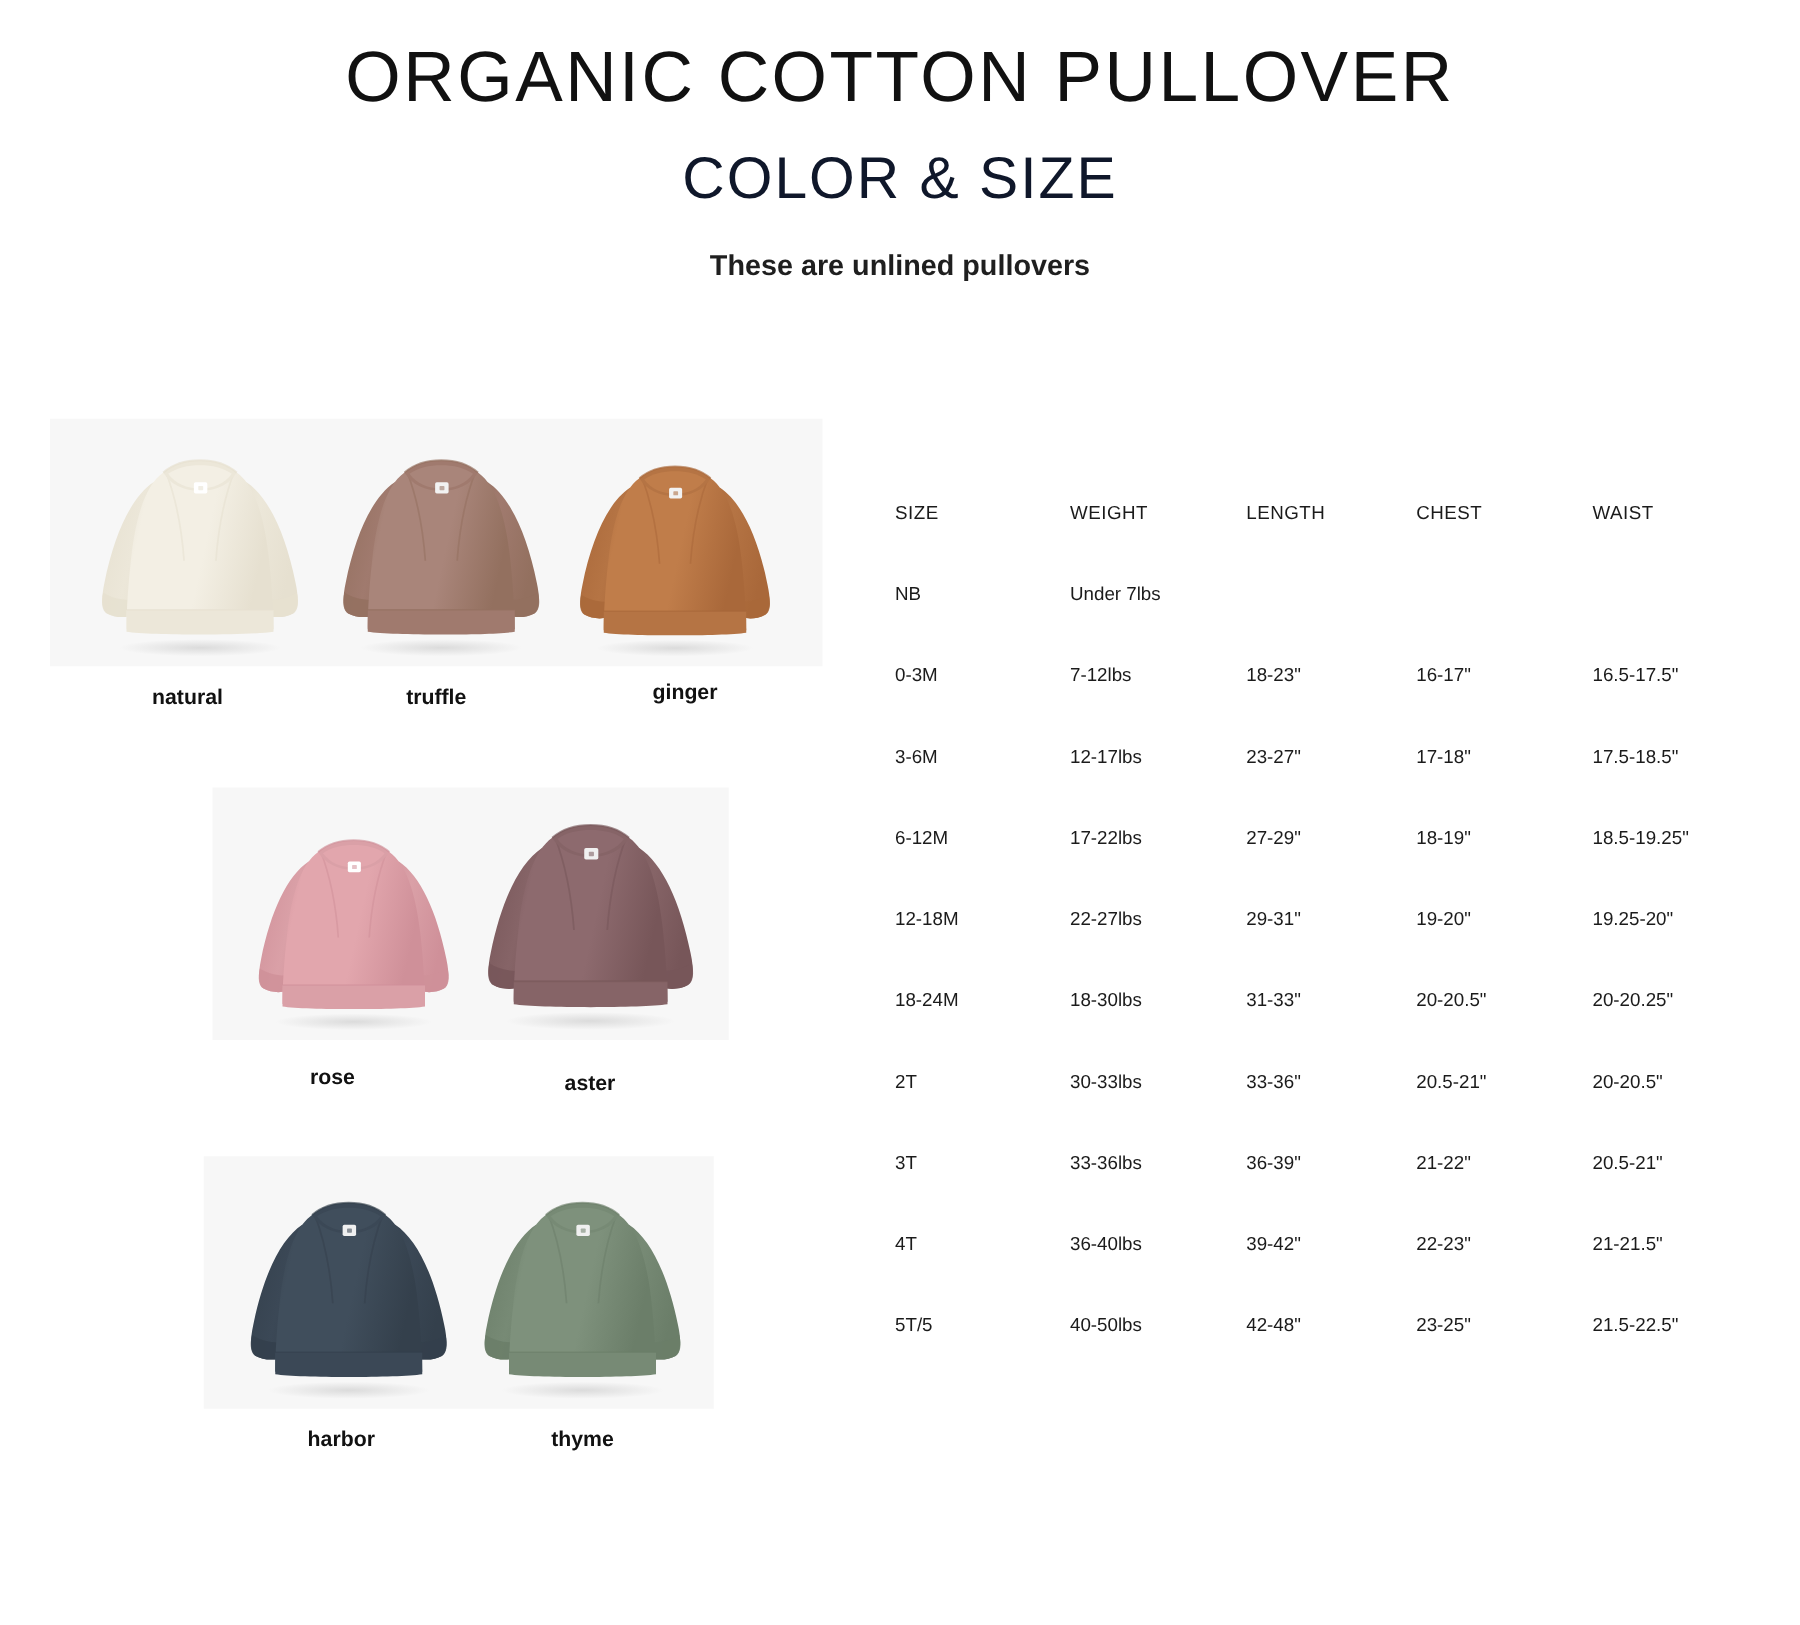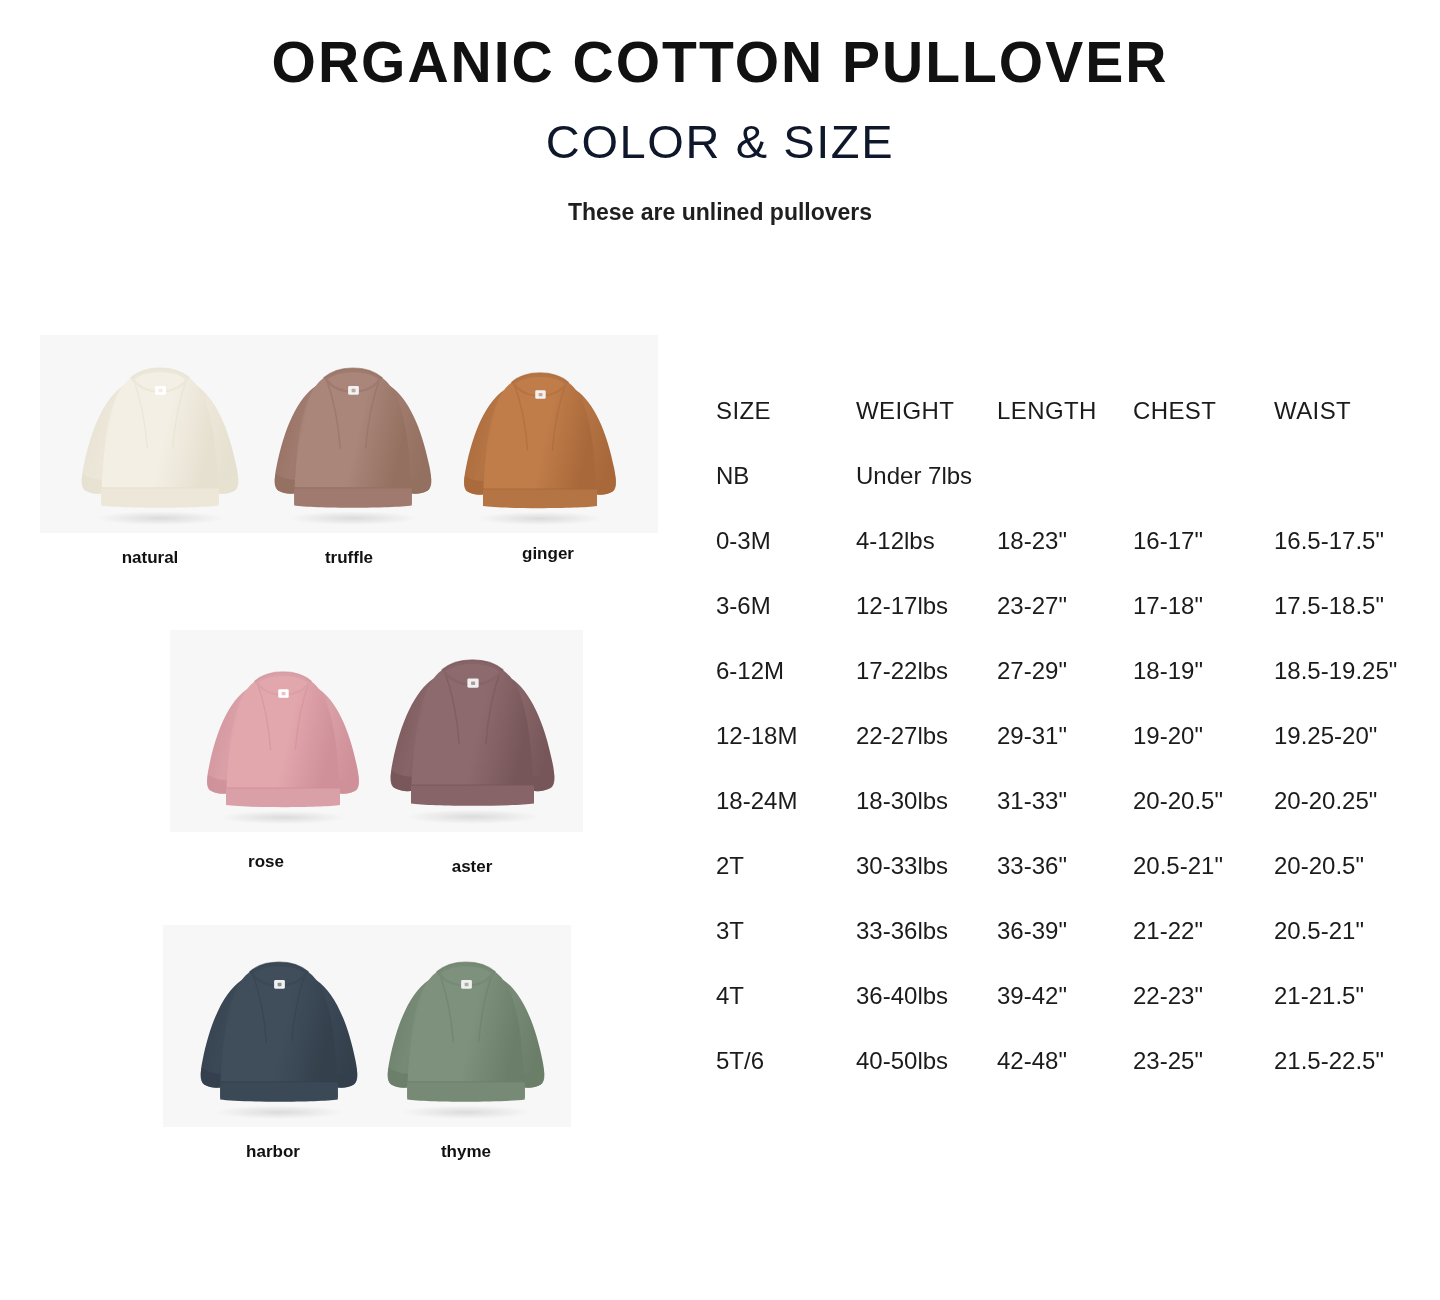--- a/index.html
+++ b/index.html
@@ -15,21 +15,21 @@
     font-family: "Liberation Sans", sans-serif;
     color: #1a1a1a;
     overflow: hidden;
   }
 
   
   .header { position: absolute; left: 0; top: 0; width: 1440px; text-align: center; }
   .title-main {
     font-size: 57px;
     letter-spacing: 2.0px;
-    font-weight: 700;
+    font-weight: 400;
     color: #111111;
     margin: 0;
     padding-top: 34px;
     line-height: 1.0;
     white-space: nowrap;
   }
   .title-sub {
     font-size: 47px;
     letter-spacing: 1.6px;
     font-weight: 400;
@@ -87,21 +87,21 @@
     width: 700px;
   }
   .size-table table {
     border-collapse: collapse;
     width: 100%;
     table-layout: fixed;
   }
   .size-table th, .size-table td {
     text-align: left;
     font-weight: 400;
-    font-size: 24px;
+    font-size: 15px;
     color: #1b1b1b;
     padding: 0;
     height: 65px;
     vertical-align: middle;
     white-space: nowrap;
     margin-left: 16px;
   }
   .size-table th { letter-spacing: 0.4px; }
   .col-size   { width: 140px; }
   .col-weight { width: 141px; }
@@ -564,21 +564,21 @@
     <tbody>
         <tr>
           <td>NB</td>
           <td>Under 7lbs</td>
           <td></td>
           <td></td>
           <td></td>
         </tr>
         <tr>
           <td>0-3M</td>
-          <td>4-12lbs</td>
+          <td>7-12lbs</td>
           <td>18-23"</td>
           <td>16-17"</td>
           <td>16.5-17.5"</td>
         </tr>
         <tr>
           <td>3-6M</td>
           <td>12-17lbs</td>
           <td>23-27"</td>
           <td>17-18"</td>
           <td>17.5-18.5"</td>
@@ -619,21 +619,21 @@
           <td>20.5-21"</td>
         </tr>
         <tr>
           <td>4T</td>
           <td>36-40lbs</td>
           <td>39-42"</td>
           <td>22-23"</td>
           <td>21-21.5"</td>
         </tr>
         <tr>
-          <td>5T/6</td>
+          <td>5T/5</td>
           <td>40-50lbs</td>
           <td>42-48"</td>
           <td>23-25"</td>
           <td>21.5-22.5"</td>
         </tr>
       </tbody>
   </table>
 </div>
 
 </body></html>

